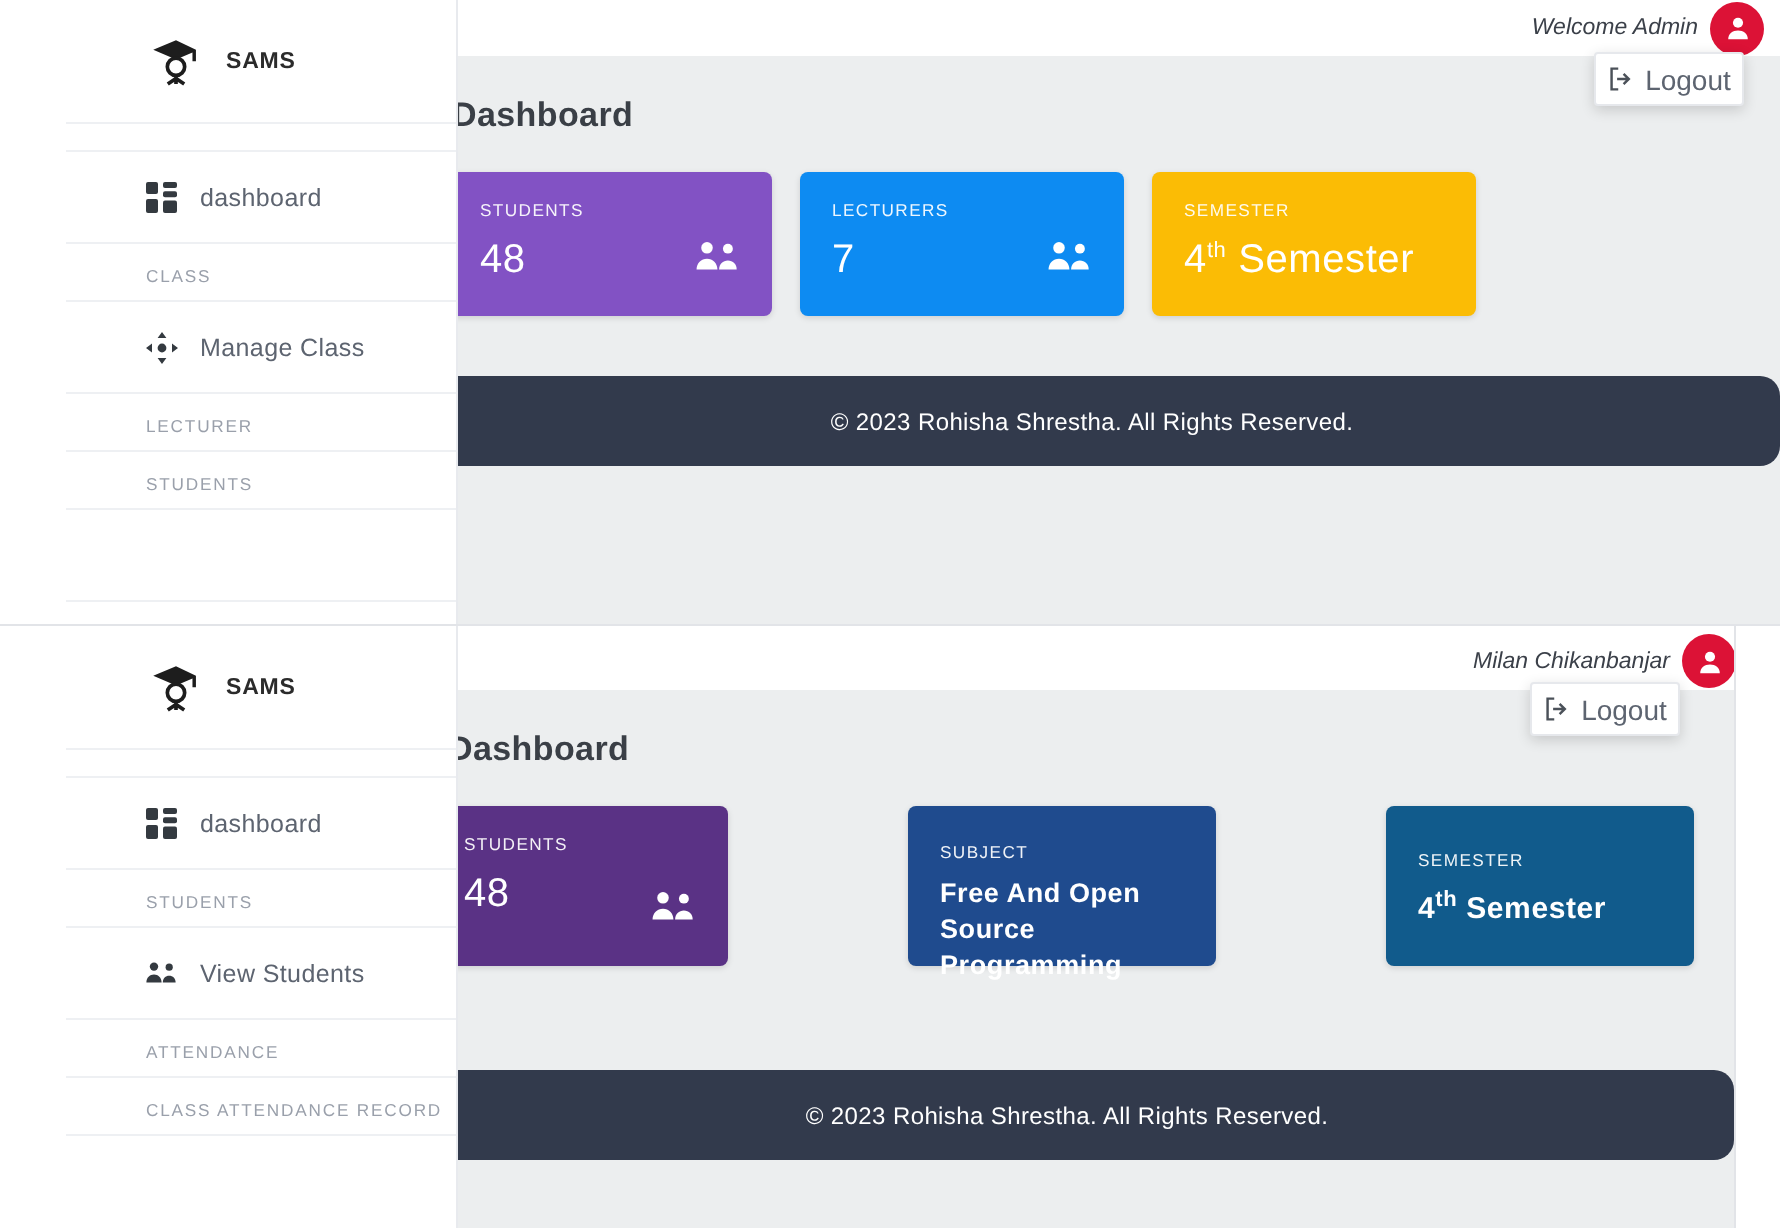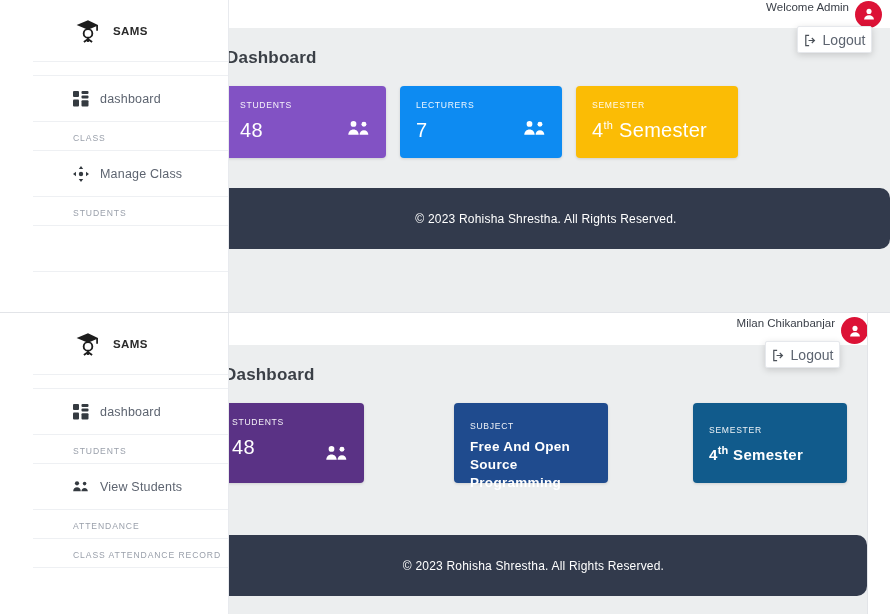--- a/index.html
+++ b/index.html
@@ -49,21 +49,21 @@
 
   
   .content { position: absolute; left: 196px; top: 0; right: 0; height: 100%; }
   .topbar {
     position: relative; height: 28px; background: #ffffff;
     display: flex; align-items: center; justify-content: flex-end;
     padding-right: 8px;
   }
   #panel-admin .topbar   { height: 28px; }
   #panel-student .topbar { height: 35px; }
-  .user-wrap { position: relative; display: flex; align-items: flex-start; gap: 0; }
+  .user-wrap { position: relative; display: flex; align-items: center; gap: 0; font-style: italic; }
   .user-name { font-size: 11.5px; color: #3b4049; margin-right: 6px; white-space: nowrap; }
   .avatar {
     width: 27px; height: 27px; border-radius: 50%;
     background: #dc1236;
     display: flex; align-items: center; justify-content: center;
     color: #ffffff; flex: none;
   }
   .logout-menu {
     position: absolute; top: 26px; right: 18px;
     background: #ffffff; border: 1px solid #e6e8ec;
@@ -115,21 +115,21 @@
   
   #student-cards { gap: 0; padding-left: 16px; }
   #student-cards .card { height: 80px; }
   #student-cards .c-students { width: 148px; margin-right: 90px; }
   #student-cards .c-subject  { width: 154px; margin-right: 85px; padding-top: 18px; }
   #student-cards .c-semester { width: 154px; padding-top: 22px; }
 
   .footer {
     position: absolute; left: 0; right: 0;
     background: #323a4c;
-    height: 61px;
+    height: 45px;
     display: flex; align-items: center; justify-content: center;
     color: #ffffff; font-size: 12px; letter-spacing: .2px; border-radius: 10px;
   }
   #panel-admin .footer   { top: 160px; }
   #panel-student .footer { top: 190px; }
 
   .edge-line {
     position: absolute; top: 0; bottom: 0; width: 1px; background: #e2e4e8;
   }
 </style>
@@ -171,20 +171,21 @@
       <div class="nav-item">
         <span class="ic">
           <svg viewBox="0 0 16 16" fill="#343a40" width="16" height="16">
             <circle cx="8" cy="8" r="2.2"></circle>
             <path d="M8 0 5.8 3h4.4L8 0zM8 16l2.2-3H5.8L8 16zM0 8l3 2.2V5.8L0 8zM16 8l-3-2.2v4.4L16 8z"></path>
           </svg>
         </span>
         <span class="nav-label">Manage Class</span>
       </div>
 
+      <div class="nav-group nav-sep">LECTURER</div>
 
 
       <div class="nav-group nav-sep">STUDENTS</div>
 
       <div class="nav-item">
         
         
       </div>
     </div>
   </div>

